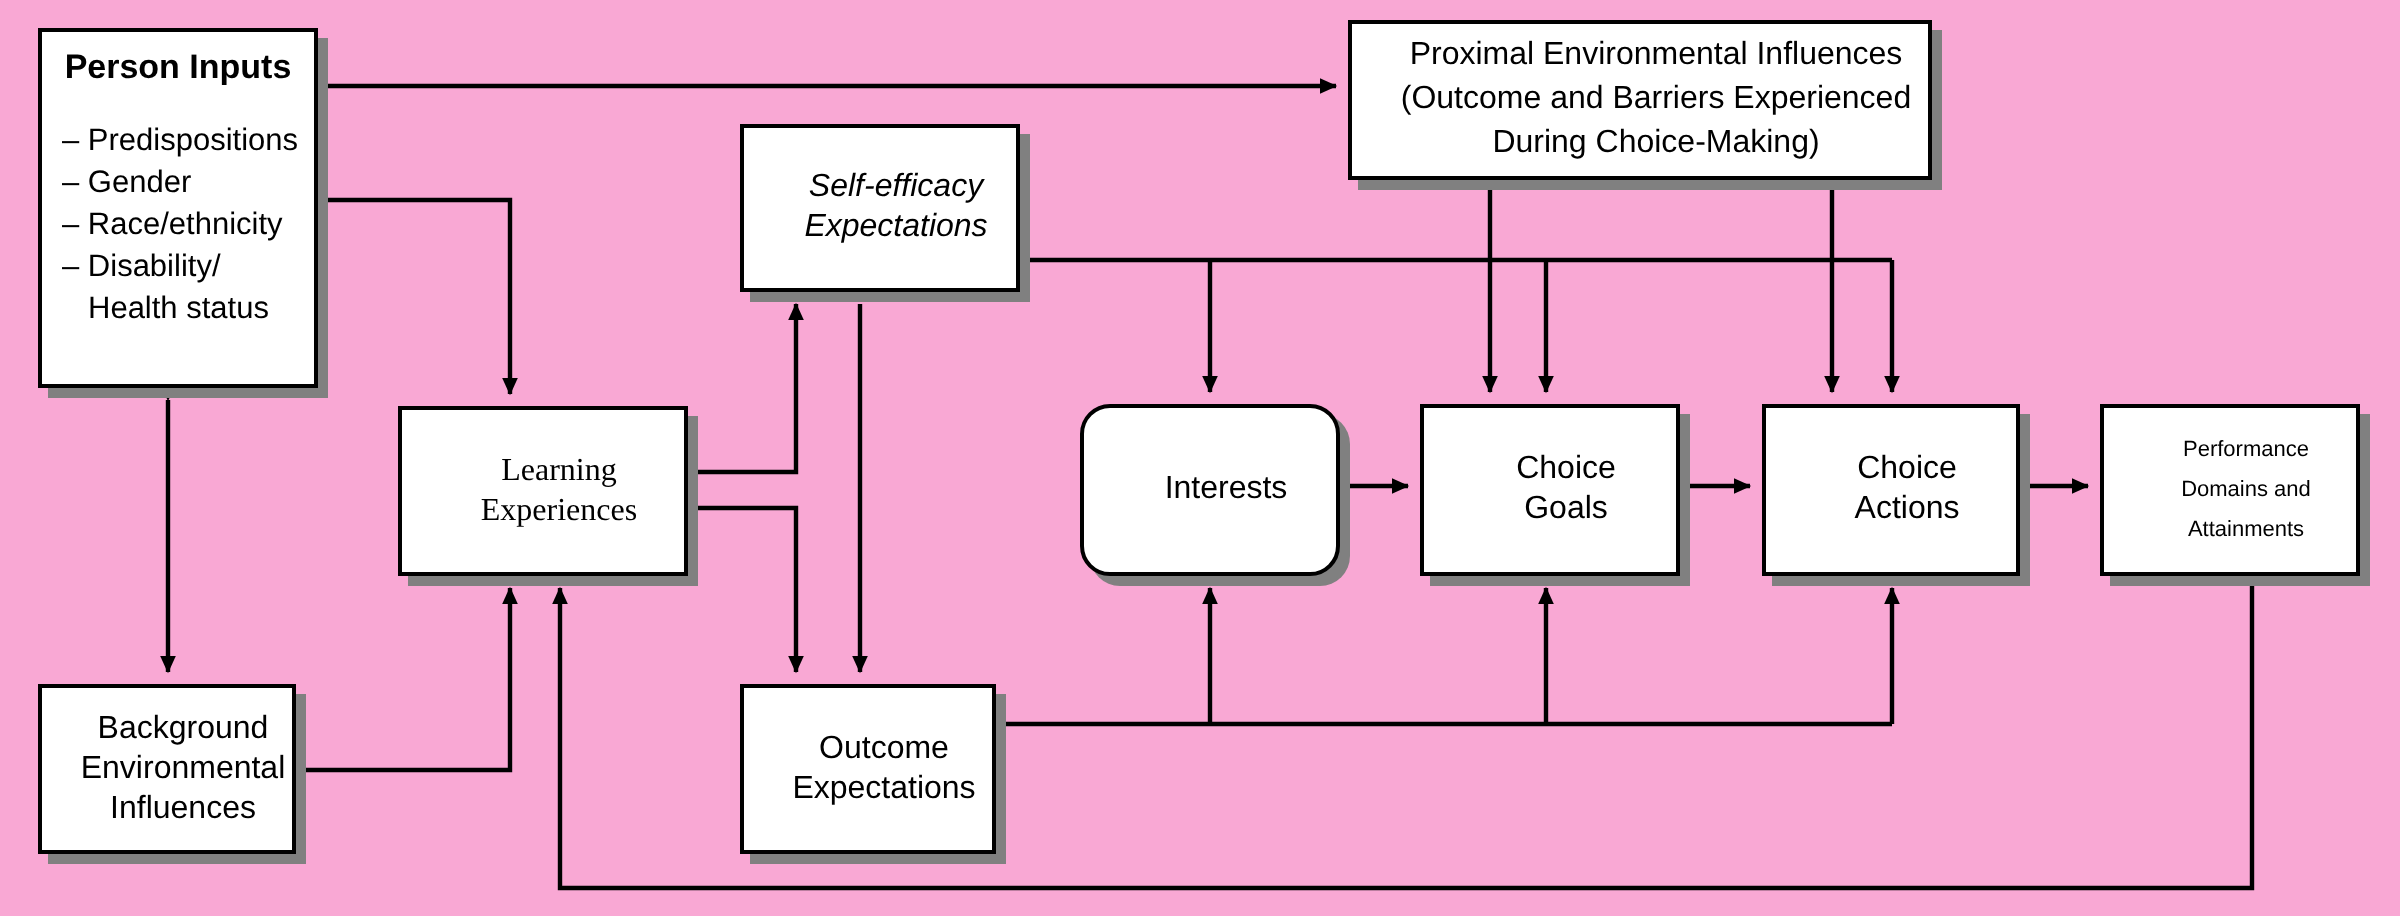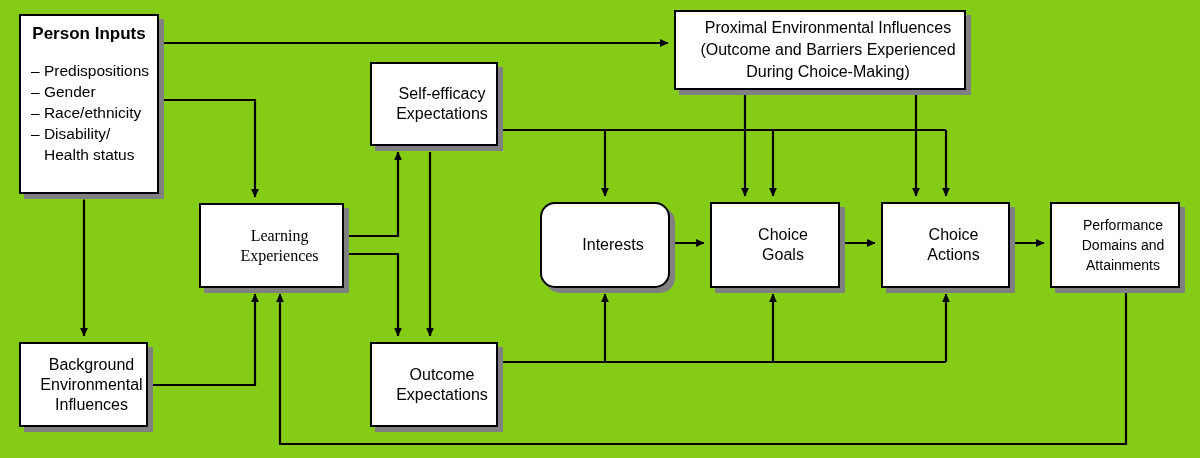--- a/index.html
+++ b/index.html
@@ -4,21 +4,21 @@
 <style>
   html, body {
     margin: 0;
     padding: 0;
     background: #ffffff;
   }
   #canvas {
     position: relative;
     width: 1200px;
     height: 458px;
-    background: #84cc16;
+    background: #f9a8d4;
     font-family: "Liberation Sans", sans-serif;
     overflow: hidden;
   }
   svg#wires {
     position: absolute;
     left: 0;
     top: 0;
     width: 1200px;
     height: 458px;
     pointer-events: none;
@@ -58,29 +58,29 @@
   #person-inputs .title {
     text-align: center;
     margin-bottom: 16px;
   }
   #person-inputs .bullets { text-align: left; }
   #person-inputs .bullets .line { font-size: 15.5px; line-height: 21px; }
   #person-inputs .bullets .line.cont { padding-left: 13px; }
 
   #background-env { left: 19px; top: 342px; width: 129px; height: 85px; }
   #learning-exp  { left: 199px; top: 203px; width: 145px; height: 85px; font-family: Liberation Serif, serif; }
-  #self-efficacy { left: 370px; top: 62px;  width: 128px; height: 84px; }
+  #self-efficacy { left: 370px; top: 62px;  width: 140px; height: 84px; font-style: italic; }
   #outcome-exp   { left: 370px; top: 342px; width: 128px; height: 85px; }
   #proximal      { left: 674px; top: 10px;  width: 292px; height: 80px; }
   #proximal .line { font-size: 16px; line-height: 22px; }
   #interests     { left: 540px; top: 202px; width: 130px; height: 86px; border-radius: 15px; }
   #choice-goals  { left: 710px; top: 202px; width: 130px; height: 86px; }
   #choice-actions{ left: 881px; top: 202px; width: 129px; height: 86px; }
   #performance   { left: 1050px; top: 202px; width: 130px; height: 86px; }
-  #performance .line { font-size: 14px; line-height: 20px; }
+  #performance .line { font-size: 11px; line-height: 20px; }
 </style>
 </head>
 <body>
 
 <div id="canvas">
 
   <svg id="wires" viewBox="0 0 1200 458">
     <defs>
       <marker id="ah" markerWidth="9" markerHeight="9" refX="8" refY="4.5" orient="auto" markerUnits="userSpaceOnUse">
         <path d="M0,0.6 L8.6,4.5 L0,8.4 z" fill="#000"></path>

